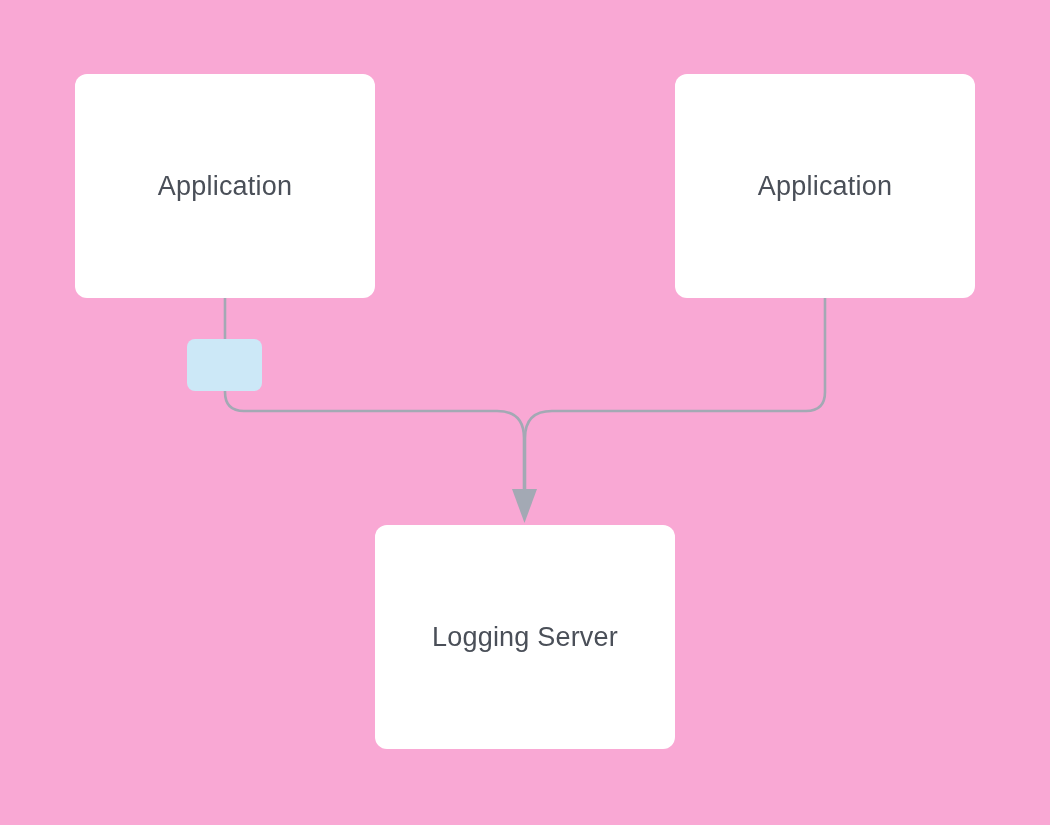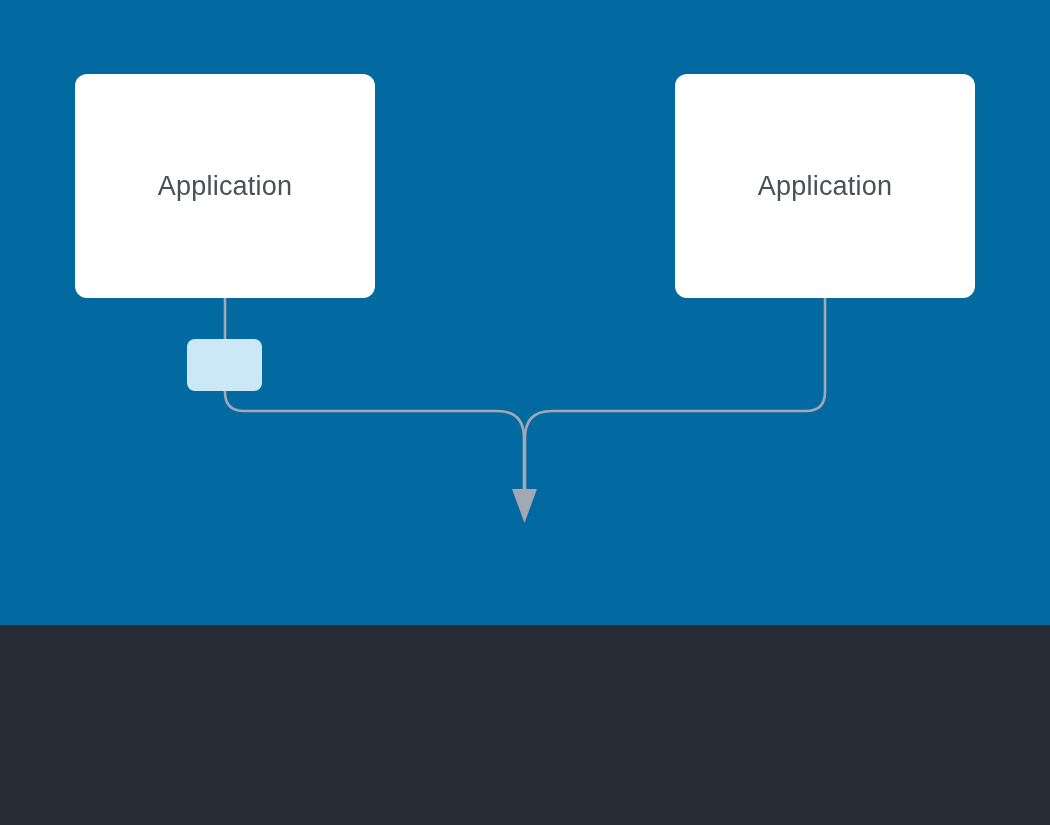--- a/index.html
+++ b/index.html
@@ -10,22 +10,22 @@
   body {
     width: 1050px;
     height: 825px;
     background: #262b35;
     font-family: "Liberation Sans", sans-serif;
     overflow: hidden;
   }
   #diagram-canvas {
     position: relative;
     width: 1050px;
-    height: 625px;
-    background: #0369a1;
+    height: 825px;
+    background: #f9a8d4;
   }
   #edge-layer {
     position: absolute;
     left: 0;
     top: 0;
     width: 1050px;
     height: 825px;
   }
   .node {
     position: absolute;
@@ -105,18 +105,21 @@
   </svg>
 
   <div class="node" id="node-app-left">
     <span class="node-label">Application</span>
   </div>
 
   <div class="node" id="node-app-right">
     <span class="node-label">Application</span>
   </div>
 
+  <div class="node" id="node-logging-server">
+    <span class="node-label">Logging Server</span>
+  </div>
 
   <div class="edge-label-box" id="edge-label-left">
     <span class="edge-label-text"></span>
   </div>
 
 </div>
 
 </body></html>

